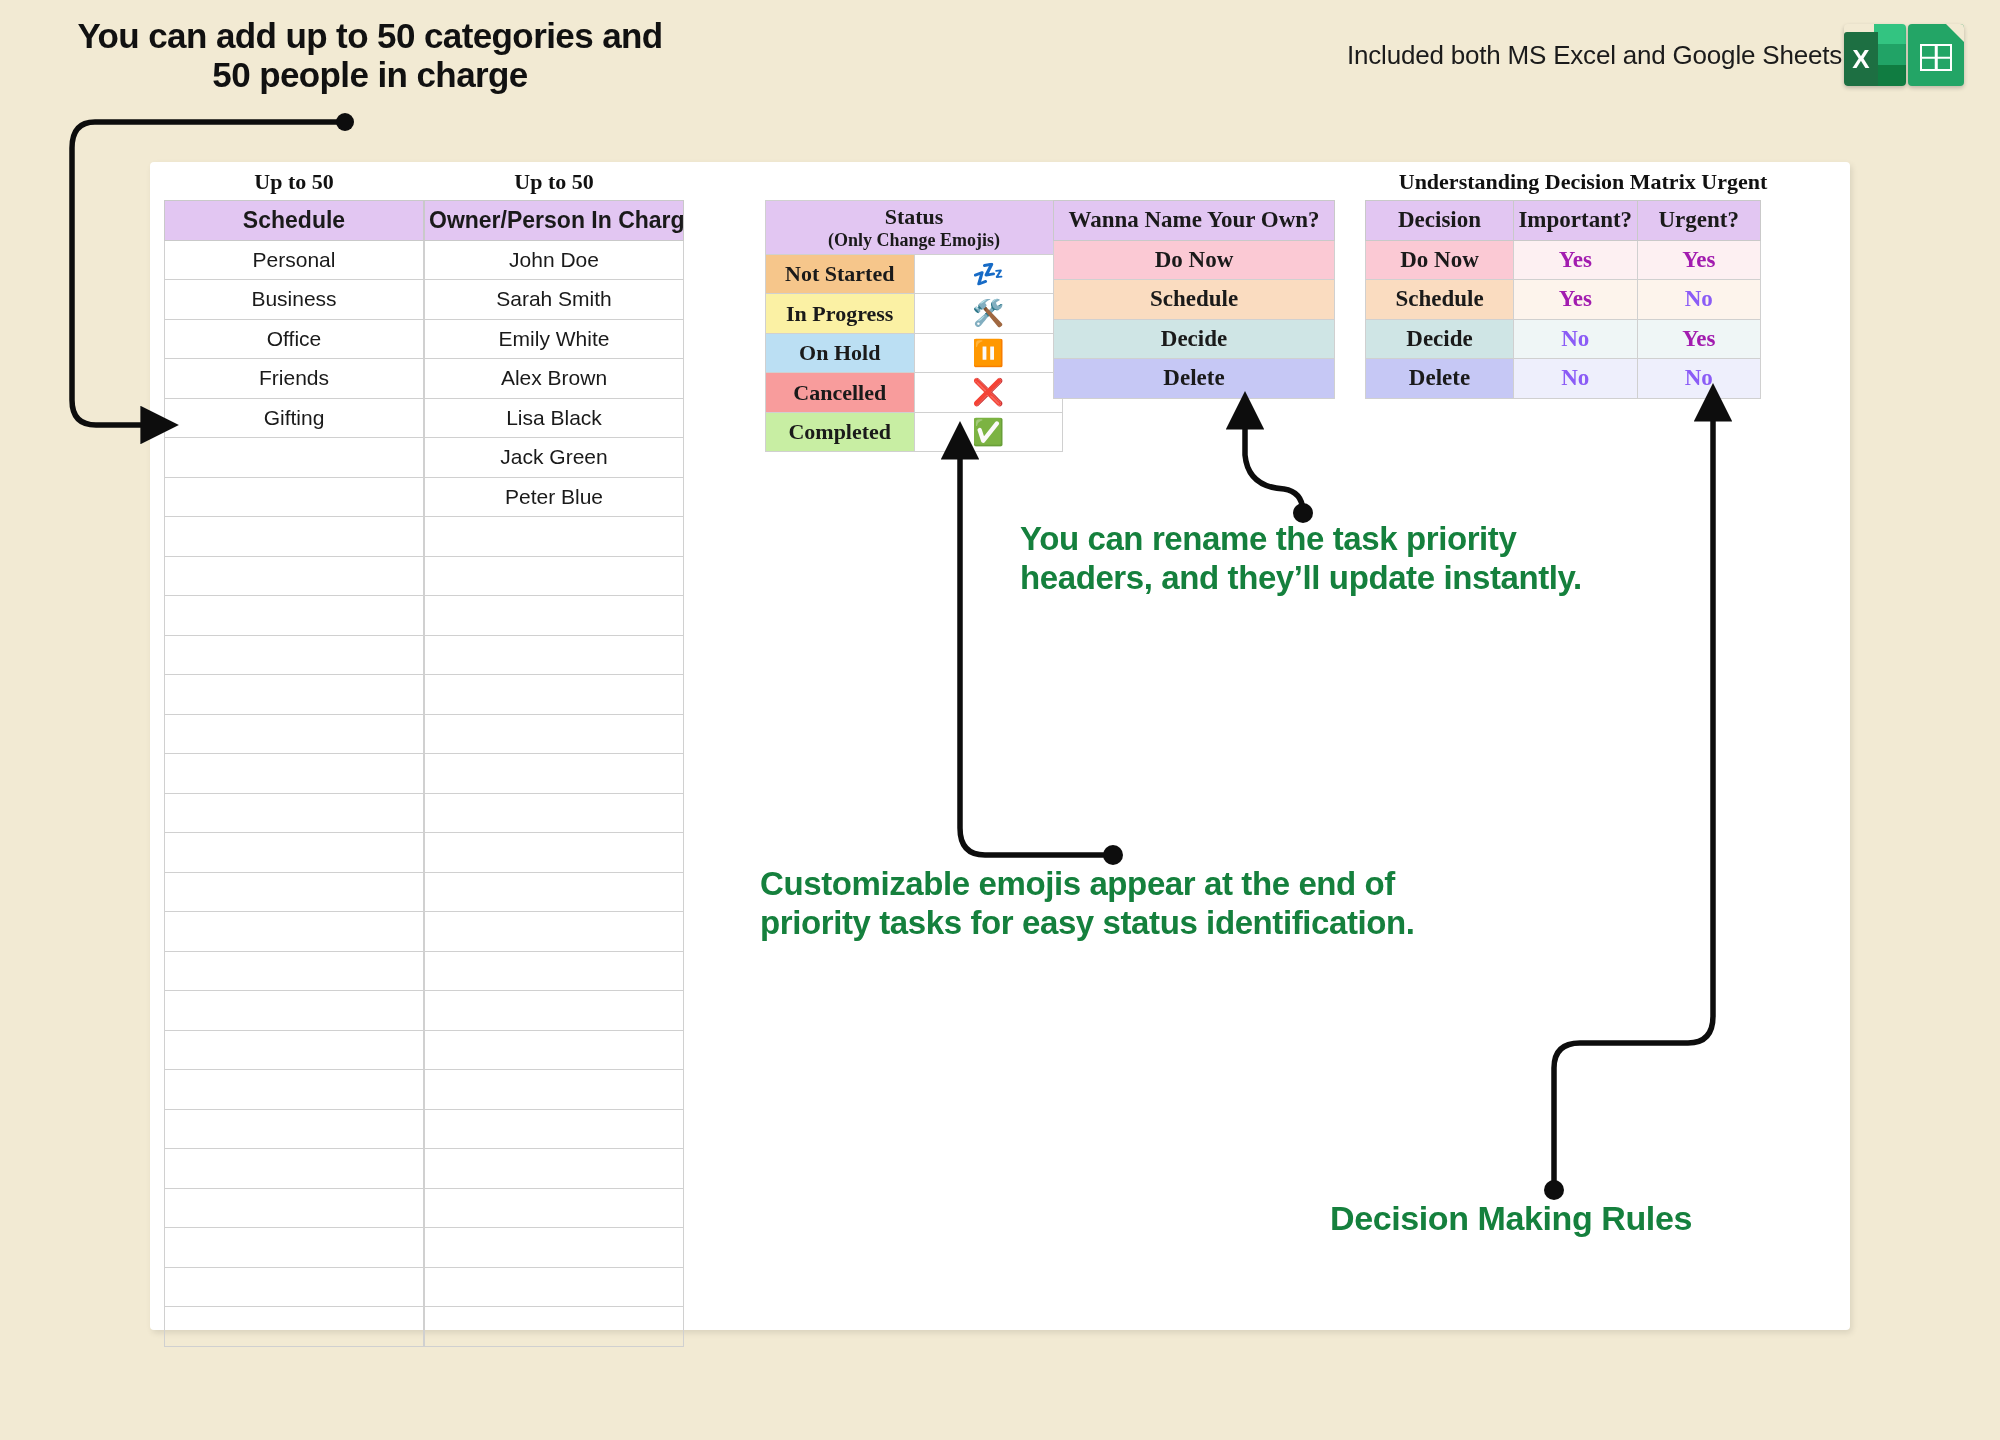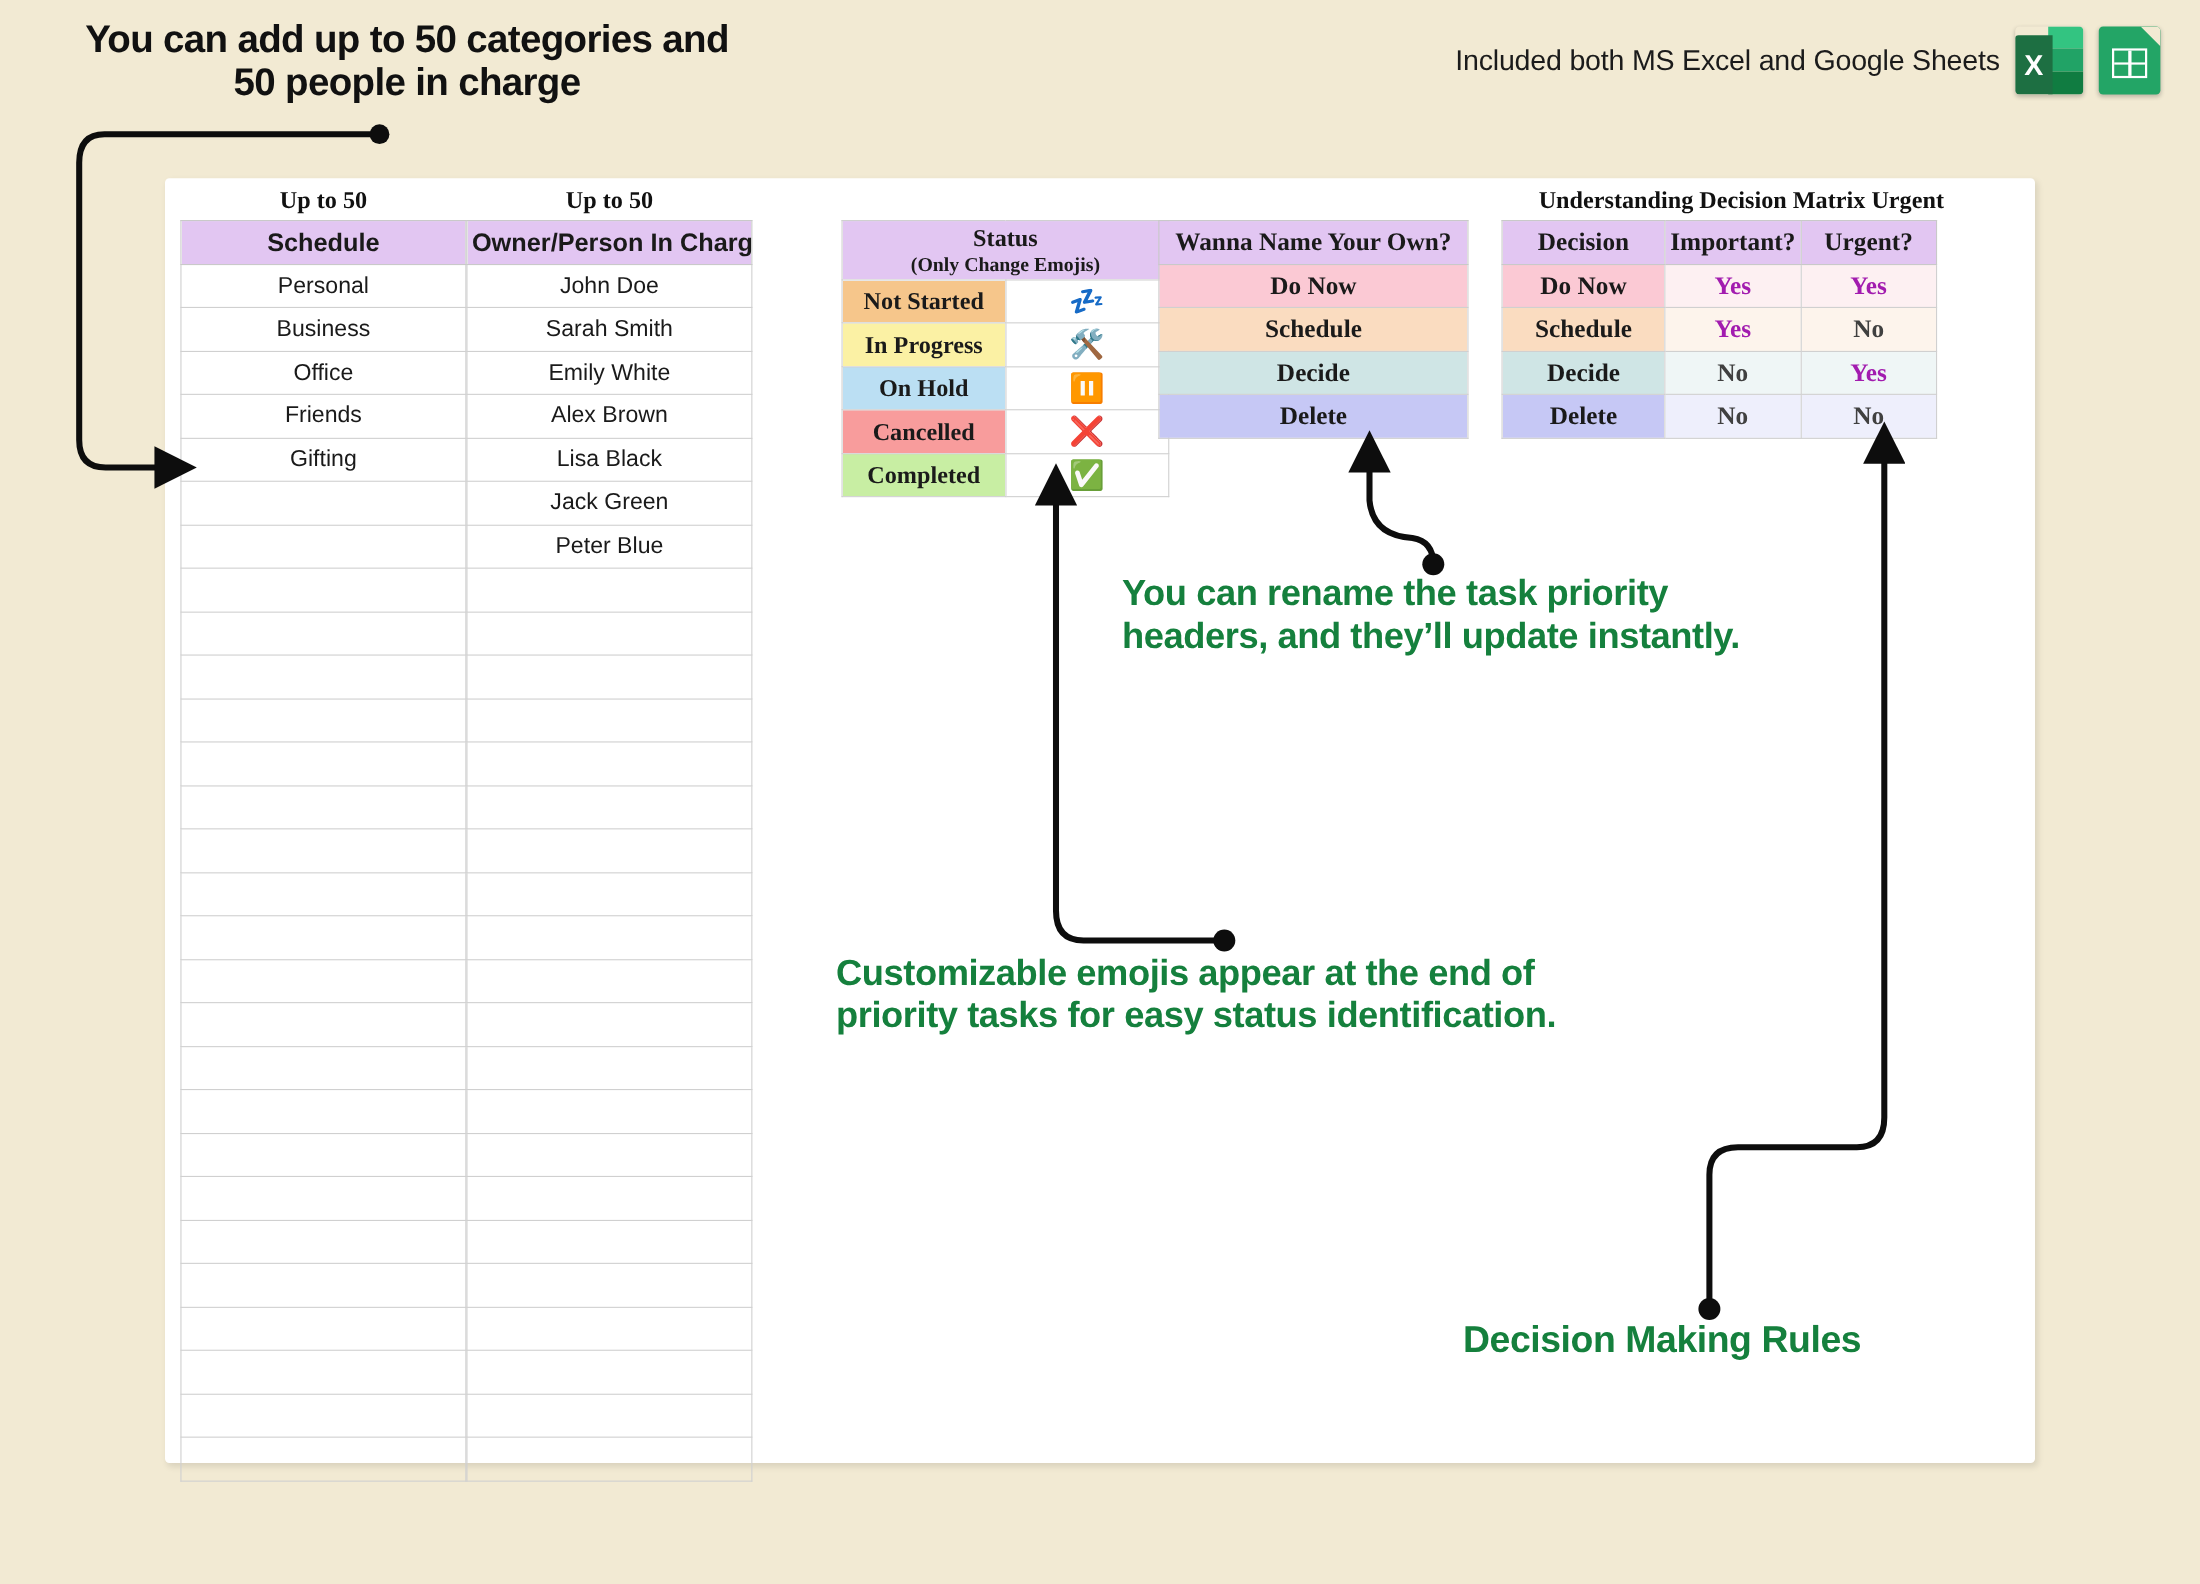--- a/index.html
+++ b/index.html
@@ -25,21 +25,21 @@
     color: #111;
   }
   .headline .l2 { display: block; }
 
   
   .included-row {
     position: absolute;
     right: 36px; top: 24px;
     display: flex;
     align-items: center;
-    gap: 14px;
+    gap: 2px;
   }
   .included-text {
     font-size: 26px;
     color: #1b1b1b;
     letter-spacing: -0.2px;
     white-space: nowrap;
   }
   .xls-icon {
     width: 62px; height: 62px;
     position: relative;
@@ -167,21 +167,21 @@
 
   
   #matrix-table { left: 1215px; top: 38px; width: 396px; }
   #matrix-table td, #matrix-table th {
     font-family: "Liberation Serif", serif;
     font-weight: bold;
     font-size: 23px;
   }
   #matrix-table .mrow-label { width: 148px; }
   #matrix-table .yes { color: #a21caf; }
-  #matrix-table .no  { color: #404040; }
+  #matrix-table .no  { color: #8b5cf6; }
   #cap-matrix { left: 1215px; top: 7px; width: 436px; }
 
   
   .anno {
     position: absolute;
     font-family: "Liberation Sans", sans-serif;
     font-weight: bold;
     color: #15803d;
     letter-spacing: -0.4px;
     line-height: 1.18;

